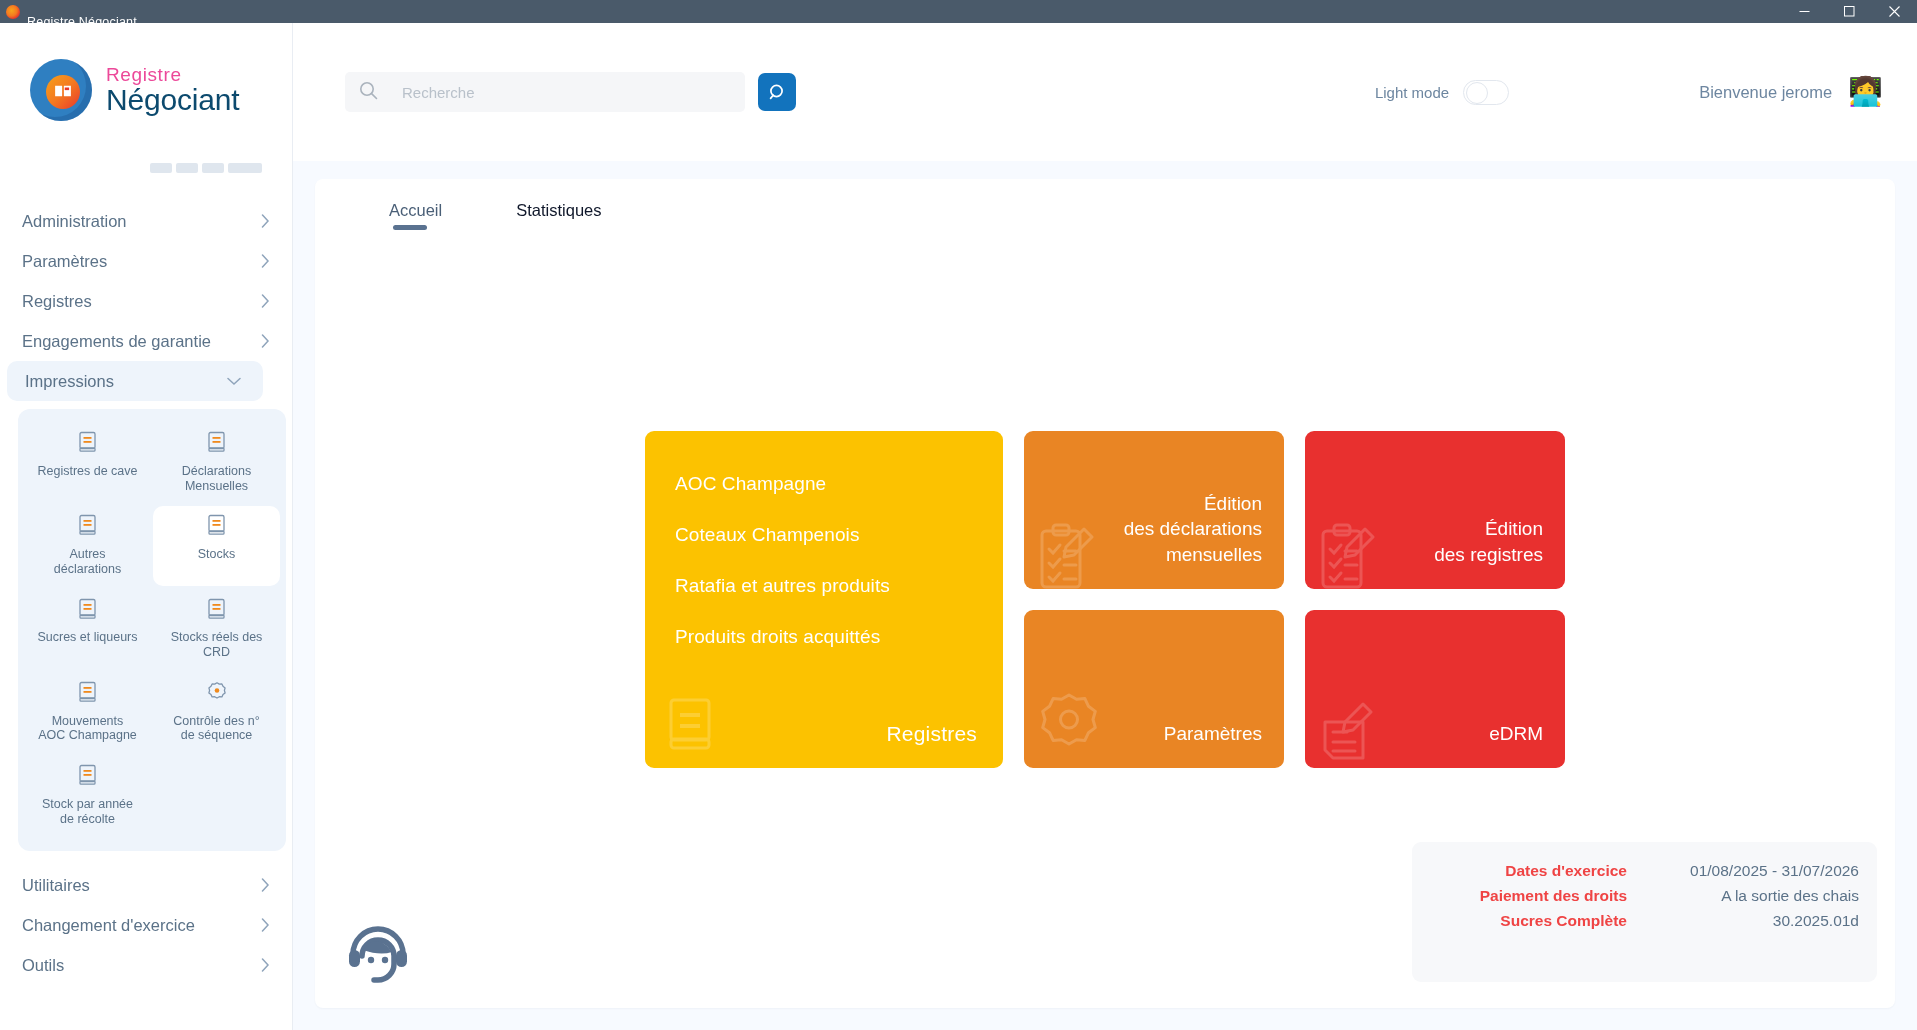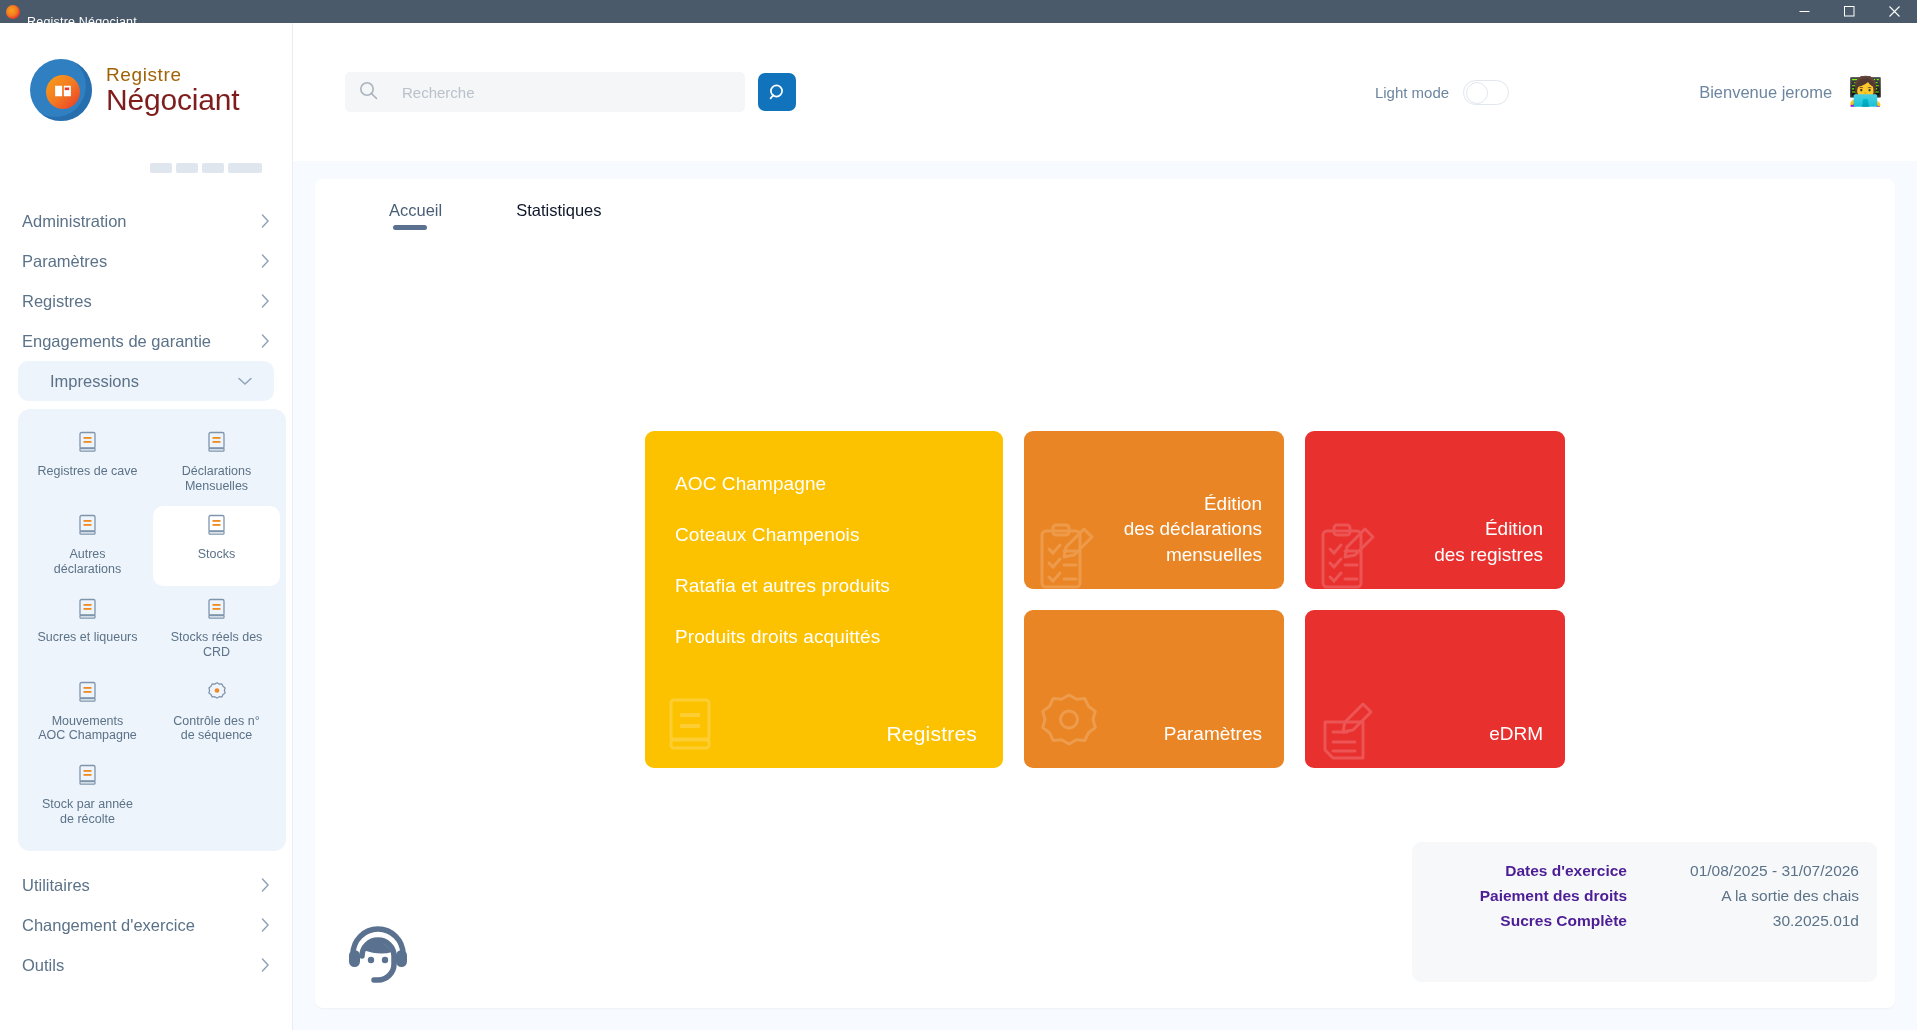--- a/index.html
+++ b/index.html
@@ -58,41 +58,41 @@
   .brand-mark::after {
     content: ""; position: absolute; left: 16px; top: 16px;
     width: 34px; height: 34px; border-radius: 50%;
     background: linear-gradient(135deg,#f6a01a 0%,#f47a20 50%,#e8382b 100%);
   }
   .brand-book {
     position: absolute; left: 24px; top: 25px;
     width: 18px; height: 14px; z-index: 2;
   }
   .brand-text { margin-left: 14px; line-height: 1; }
-  .brand-top { font-size: 19px; color: #a16207; letter-spacing: .6px; font-weight: 300; }
-  .brand-bottom { font-size: 30px; color: #7f1d1d; letter-spacing: -0.2px; margin-top: 1px; }
+  .brand-top { font-size: 19px; color: #ec4899; letter-spacing: .6px; font-weight: 300; }
+  .brand-bottom { font-size: 30px; color: #0c4a6e; letter-spacing: -0.2px; margin-top: 1px; }
 
   .skeleton {
     margin: 42px 0 0 150px;
     display: flex; gap: 4px;
   }
   .sk { height: 10px; background: #dfe6ee; border-radius: 2px; }
 
   .nav { margin-top: 28px; }
   .nav-item {
     height: 40px; display: flex; align-items: center;
     padding: 0 22px 0 22px;
     color: #5b7288; font-size: 16.5px;
     cursor: pointer;
     margin: 0 0 0 0;
   }
   .nav-item .chev { margin-left: auto; color: #8fa4bb; display: flex; }
   .nav-item.active {
     background: #eef4fb; border-radius: 10px;
-    margin: 0 18px; padding-left: 14px;
+    margin: 0 7px; padding-left: 0;
     width: calc(100% - 36px);
   }
 
   .submenu {
     margin: 8px 6px 0 18px;
     background: #eef4fb;
     border-radius: 12px;
     padding: 14px 6px 16px 6px;
     display: grid;
     grid-template-columns: 1fr 1fr;
@@ -193,21 +193,21 @@
   }
   .card-watermark.reg { left: 22px; bottom: 12px; opacity: .20; }
 
   .infobox {
     position: absolute; right: 18px; bottom: 26px;
     width: 465px; height: 140px;
     background: #f7f8fa; border-radius: 9px;
     padding: 20px 18px 0 0;
   }
   .info-row { display: flex; justify-content: flex-end; gap: 22px; margin-bottom: 7px; }
-  .info-key { color: #4c1d95; font-size: 15.5px; font-weight: bold; text-align: right; width: 215px; }
+  .info-key { color: #ef4444; font-size: 15.5px; font-weight: bold; text-align: right; width: 215px; }
   .info-val { color: #5b7288; font-size: 15.5px; text-align: right; width: 210px; }
 
   .support {
     position: absolute; left: 28px; bottom: 22px;
     width: 70px; height: 70px; cursor: pointer;
   }
 </style>
 </head>
 <body>
 

